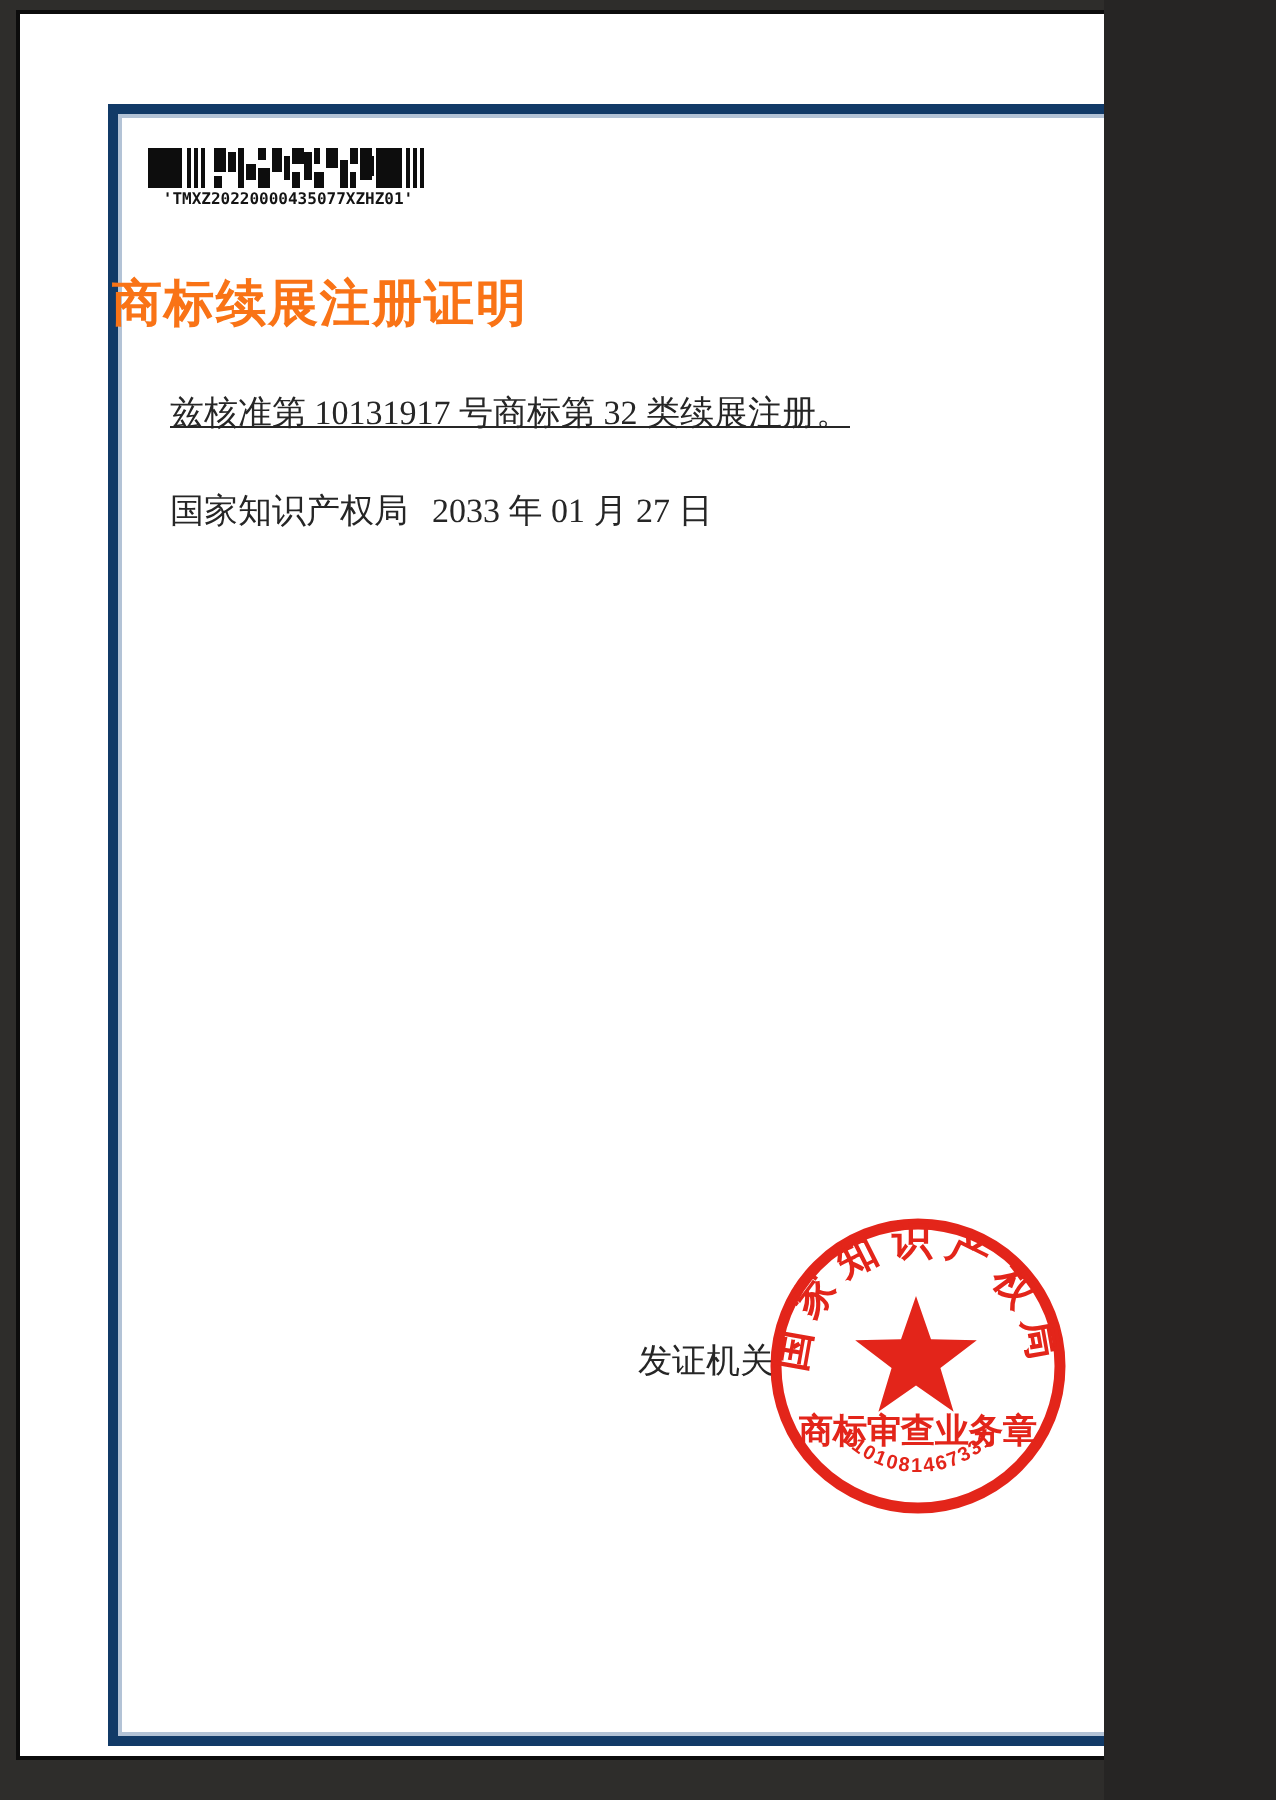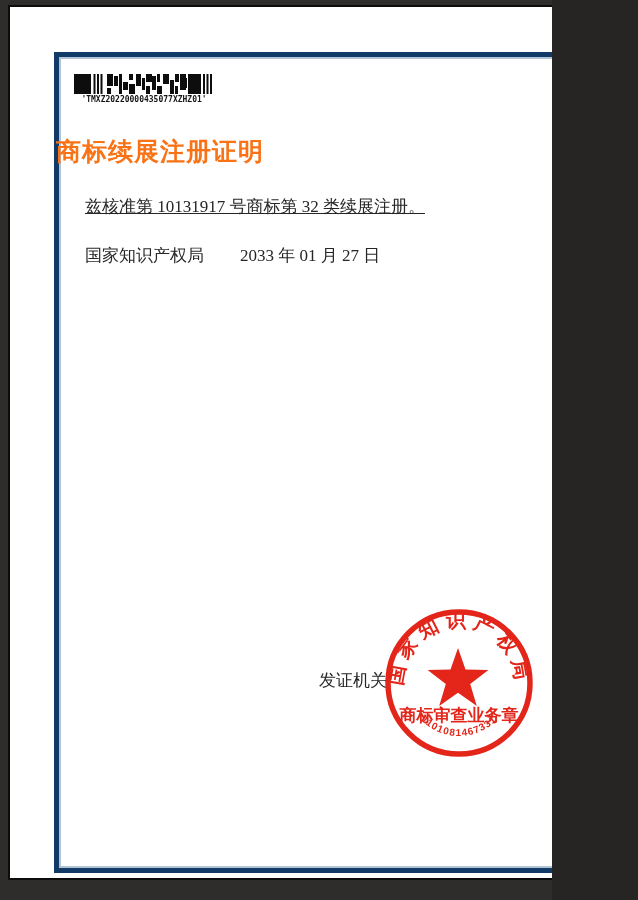--- a/index.html
+++ b/index.html
@@ -24,21 +24,21 @@
     font-family:"DejaVu Sans Mono","Liberation Mono",monospace;
     font-size:8px;font-weight:bold;color:#141414;white-space:nowrap;
   }
   .title{
     position:absolute;left:44px;top:123px;width:559px;margin:12px;
     text-align:left;font-size:25px;font-weight:600;color:#f97316;letter-spacing:1px;
   }
   .line{position:absolute;margin:0;font-size:17px;color:#262626;white-space:nowrap;}
   .approval{left:85px;top:195px;text-decoration:underline;}
   .validity{left:85px;top:244px;}
-  .validity .date{margin-left:36px;text-align:center;}
+  .validity .date{margin-left:12px;text-align:center;}
   .issuer{position:absolute;left:319px;top:669px;font-size:17px;color:#262626;}
   .seal{position:absolute;left:379px;top:603px;opacity:.96;}
   .seal text{
     font-family:"Liberation Sans","DejaVu Sans",sans-serif;
     font-weight:bold;fill:#e21d11;
   }
   .footer{position:absolute;left:77px;top:799px;font-size:12.5px;color:#262626;}
 </style>
 </head>
 <body>

